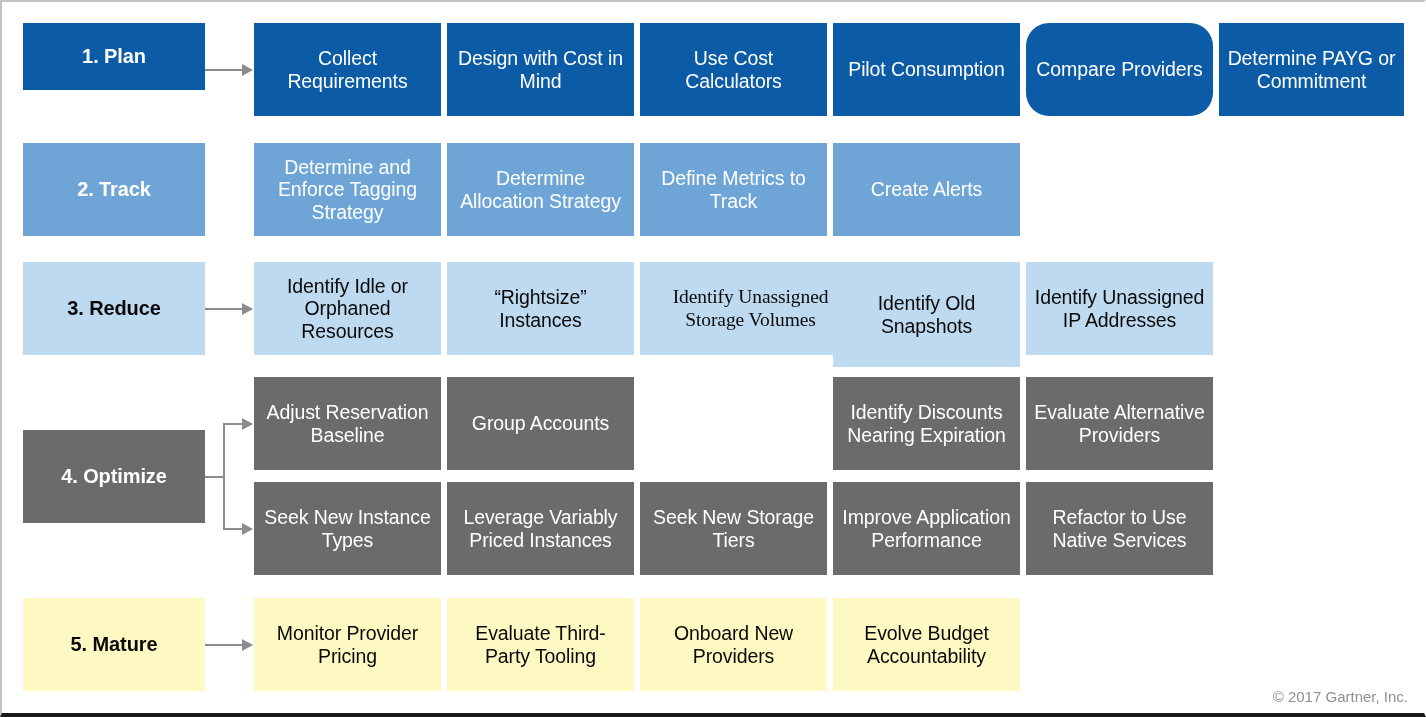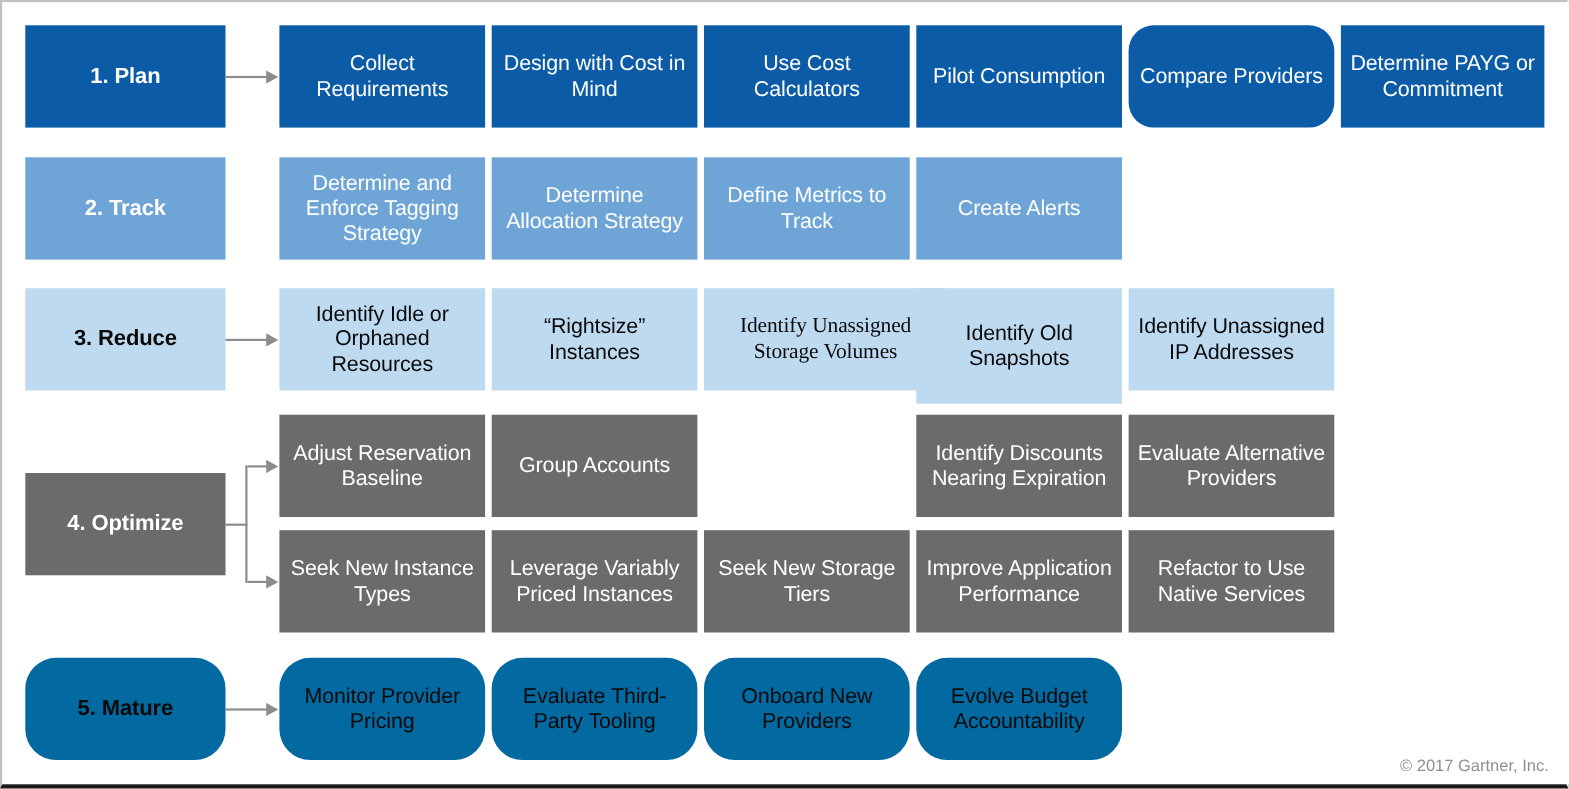--- a/index.html
+++ b/index.html
@@ -43,21 +43,21 @@
   }
   .stage-label {
     font-weight: bold;
     font-size: 20px;
   }
   
   .t-plan      { background: #0b5ba6; color: #ffffff; }
   .t-track     { background: #6ea5d6; color: #ffffff; }
   .t-reduce    { background: #bedaf0; color: #0a0a0a; }
   .t-optimize  { background: #6b6b6b; color: #ffffff; }
-  .t-mature    { background: #0369a1; color: #0a0a0a; border-radius: 28px; }
+  .t-mature    { background: #fef9c3; color: #0a0a0a; }
   .conn-line {
     position: absolute;
     background: #8c8c8c;
   }
   .conn-head {
     position: absolute;
     width: 0; height: 0;
     border-top: 6px solid transparent;
     border-bottom: 6px solid transparent;
     border-left: 11px solid #8c8c8c;
@@ -69,21 +69,21 @@
     font-size: 15px;
     color: #8f8f8f;
     white-space: nowrap;
   }
 </style>
 </head>
 <body>
 
 <div id="canvas">
   <div class="diagram" id="diagram">
-      <div class="box t-plan stage-label" style="left: 21px; top: 21px; width: 182px; height: 93px;">1. Plan</div>
+      <div class="box t-plan stage-label" style="left: 21px; top: 21px; width: 182px; height: 67px;">1. Plan</div>
       <div class="box t-plan" style="left: 252px; top: 21px; width: 187px; height: 93px;">Collect Requirements</div>
       <div class="box t-plan" style="left: 445px; top: 21px; width: 187px; height: 93px;">Design with Cost in Mind</div>
       <div class="box t-plan" style="left: 638px; top: 21px; width: 187px; height: 93px;">Use Cost Calculators</div>
       <div class="box t-plan" style="left: 831px; top: 21px; width: 187px; height: 93px;">Pilot Consumption</div>
       <div class="box t-plan" style="left: 1024px; top: 21px; width: 187px; height: 93px; border-radius: 23px;">Compare Providers</div>
       <div class="box t-plan" style="left: 1217px; top: 21px; width: 185px; height: 93px;">Determine PAYG or Commitment</div>
       <div class="conn-line" style="left: 203px; top: 66.5px; width: 38px; height: 2px;"></div>
       <div class="conn-head" style="left: 240px; top: 61.5px;"></div>
       <div class="box t-track stage-label" style="left: 21px; top: 141px; width: 182px; height: 93px;">2. Track</div>
       <div class="box t-track" style="left: 252px; top: 141px; width: 187px; height: 93px;">Determine and Enforce Tagging Strategy</div>

